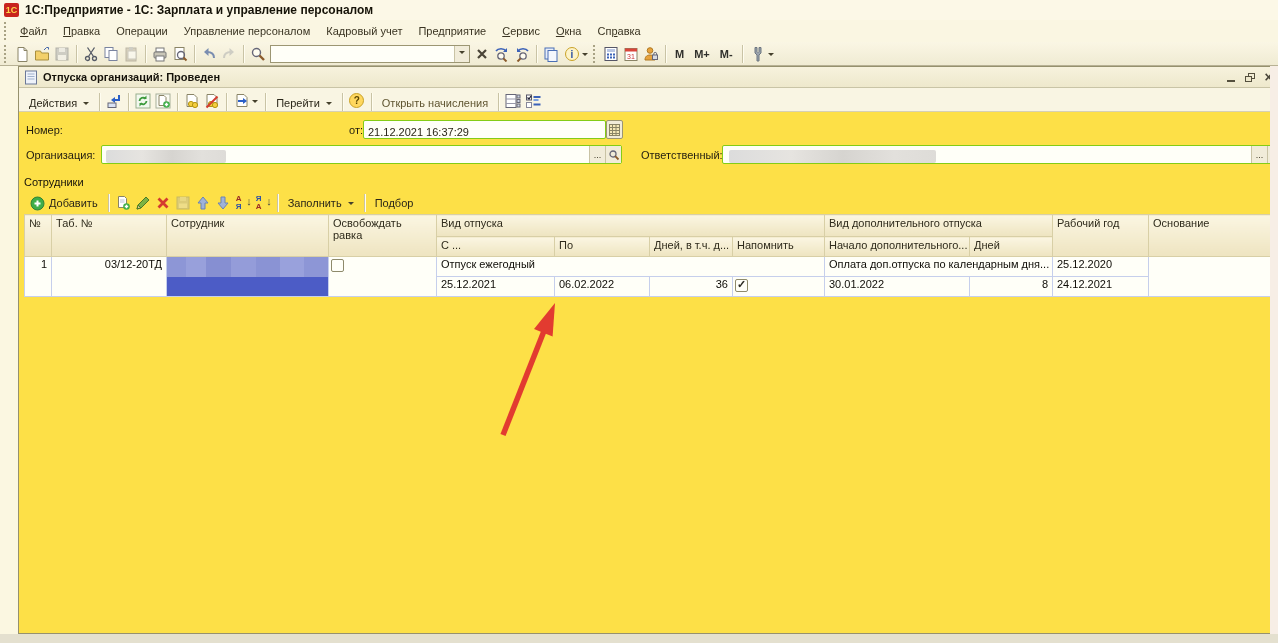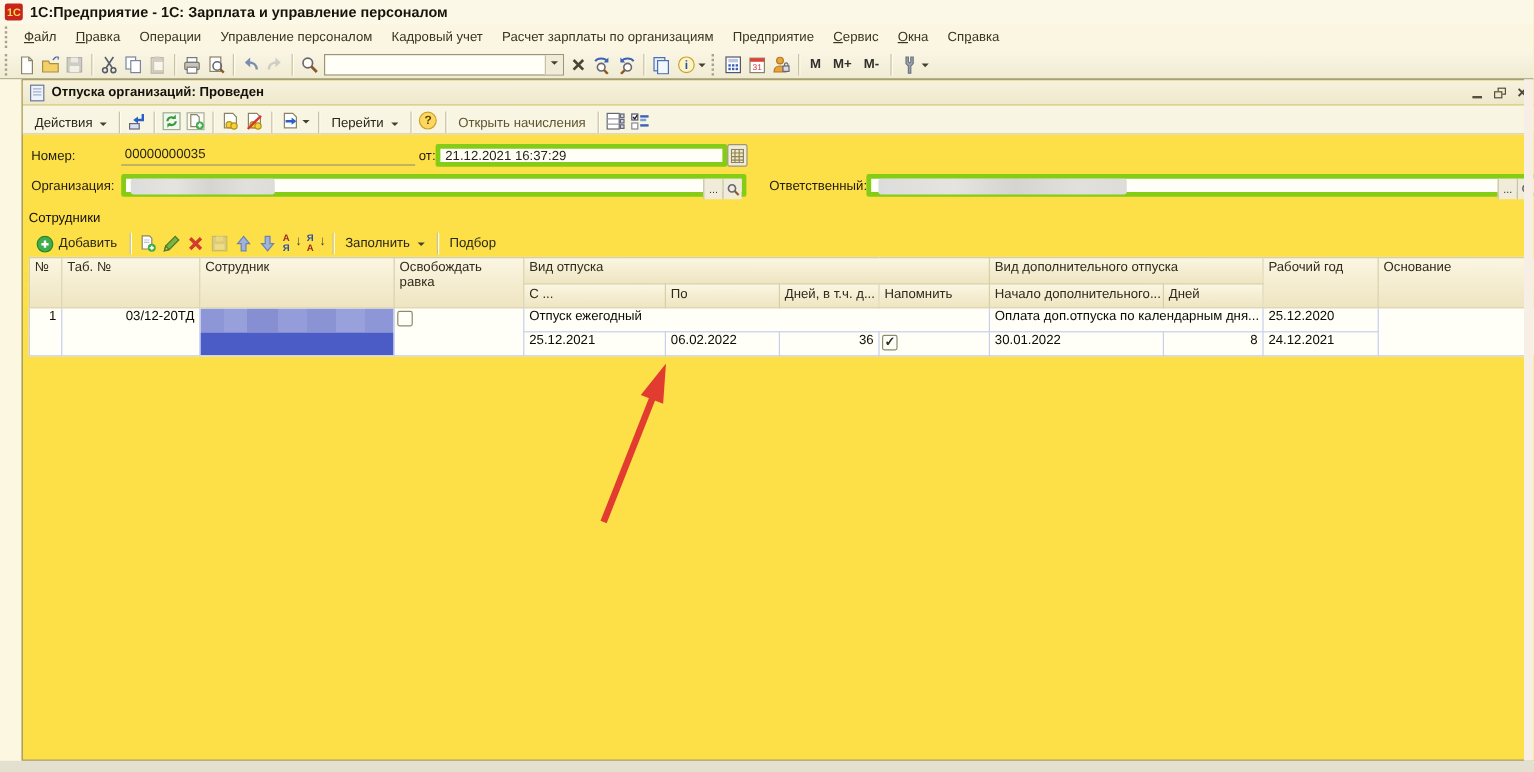--- a/index.html
+++ b/index.html
@@ -40,21 +40,21 @@
 .rest-glyph i.f{left:3px;top:0}
 .close-glyph{font-size:14px;font-weight:bold;line-height:10px;color:#4a463a}
 
 .doc-toolbar{height:24px;display:flex;align-items:flex-end;background:#f9f5e3;border-bottom:1px solid #d6d0b4;padding-left:4px}
 .txt-btn{display:flex;align-items:center;gap:4px;padding:2px 6px;color:#2a2619;white-space:nowrap}
 .accr{color:#5f5430}
 .help-circle{width:15px;height:15px;border-radius:50%;background:#ffd75e;border:1px solid #c9a227;color:#5a4500;font-weight:bold;font-size:10px;display:flex;align-items:center;justify-content:center}
 
 .doc-body{position:relative;height:501px}
 .flabel{position:absolute;color:#201c10}
-.fieldbox{position:absolute;height:19px;border:4px solid #84cc16;border-radius:2px;background:#fffff8;display:flex;align-items:flex-start}
+.fieldbox{position:absolute;height:19px;border:1px solid #84cc16;border-radius:2px;background:#fffff8;display:flex;align-items:flex-end}
 .fieldbox .val{padding:0 4px;white-space:nowrap}
 .underline-field{position:absolute;height:18px;border-bottom:1px solid #9c9673;display:flex;align-items:flex-end;padding:0 3px 2px}
 .in-btn{width:16px;height:17px;background:#f1ecd9;border-left:1px solid #c9c3a5;display:flex;align-items:center;justify-content:center;font-size:9px;color:#3a3422;flex:0 0 auto}
 .blur{height:13px;border-radius:2px;background:linear-gradient(90deg,#dcdcdc,#e6e4e0 30%,#d6d4d0 55%,#e2e0dc 80%,#dedcd8)}
 .sq-btn{position:absolute;width:17px;height:19px;background:#f1ecd9;border:1px solid #9c9673;border-radius:2px;display:flex;align-items:center;justify-content:center}
 
 .section-title{position:absolute;font-weight:normal;color:#14110a}
 .emp-toolbar{position:absolute;display:flex;align-items:center;height:22px}
 .sortico{position:relative;width:16px;height:16px;font-size:8px;font-weight:bold;line-height:8px}
 .sortico .l1{position:absolute;left:1px;top:0;color:#9c2c24}
@@ -91,21 +91,20 @@
     <span class="title">1С:Предприятие - 1С: Зарплата и управление персоналом</span>
   </div>
 
   <div class="menubar">
     <span class="grip"></span>
   <span class="menu-item"><span class="ul">Ф</span>айл</span>
       <span class="menu-item"><span class="ul">П</span>равка</span>
       <span class="menu-item">Операции</span>
       <span class="menu-item">Управление персоналом</span>
       <span class="menu-item">Кадровый учет</span>
-      <span class="menu-item">Расчет зарплаты по организациям</span>
       <span class="menu-item">Предприятие</span>
       <span class="menu-item"><span class="ul">С</span>ервис</span>
       <span class="menu-item"><span class="ul">О</span>кна</span>
       <span class="menu-item">Сп<span class="ul">р</span>авка</span>
     </div>
 
   <div class="toolbar">
     <span class="grip"></span>
     <span class="tb-btn">
         <svg class="ic" width="16" height="16">
@@ -381,23 +380,20 @@
             <rect x="8.5" y="3" width="7" height="2" fill="#3c62b8"></rect>
             <rect x="8.5" y="6" width="5" height="2" fill="#7aa0e0"></rect>
             <rect x="8.5" y="10.5" width="7" height="2" fill="#3c62b8"></rect>
           </svg>
         </span>
     </div>
 
     <div class="doc-body">
 
       <span class="flabel" style="left:7px;top:12px">Номер:</span>
-      <span class="underline-field" style="left:82px;top:8px;width:245px">
-          <span>00000000035</span>
-        </span>
       <span class="flabel" style="left:330px;top:12px">от:</span>
       <span class="fieldbox" style="left:344px;top:8px;width:243px">
           <span class="val">21.12.2021 16:37:29</span>
         </span>
       <span class="sq-btn" style="left:587px;top:8px">
           <svg class="ic" width="11" height="12">
             <rect x="0.5" y="0.5" width="10" height="11" fill="#f5e9b8" stroke="#8a8466"></rect>
             <g stroke="#8a8466">
               <line x1="0.5" y1="3.5" x2="10.5" y2="3.5"></line>
               <line x1="0.5" y1="6.5" x2="10.5" y2="6.5"></line>

